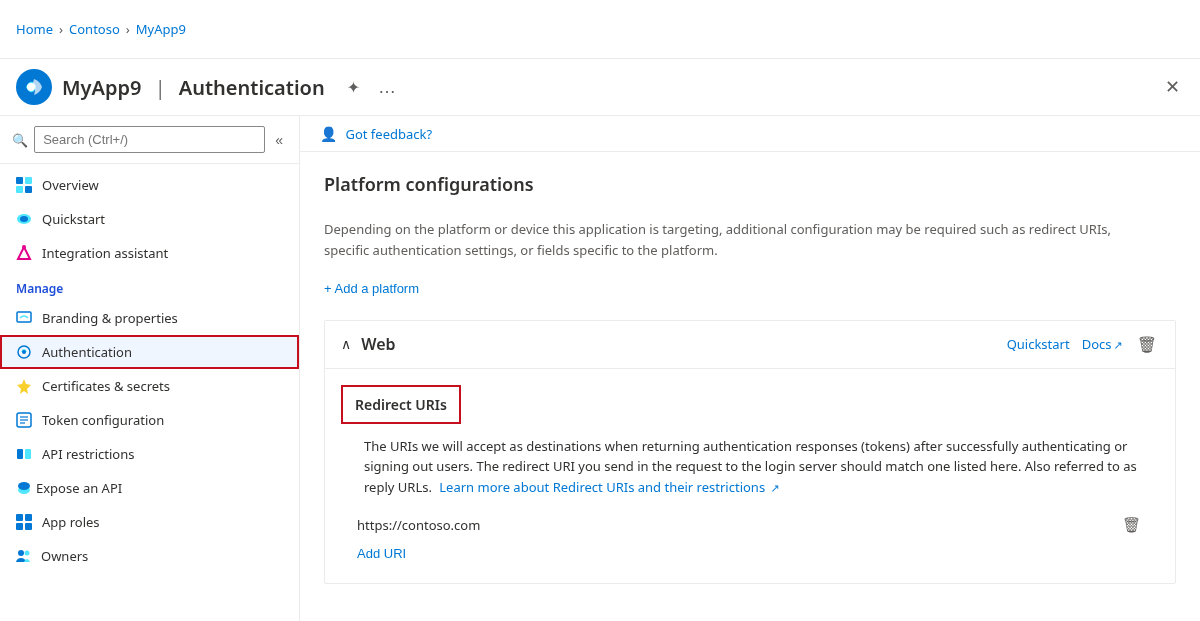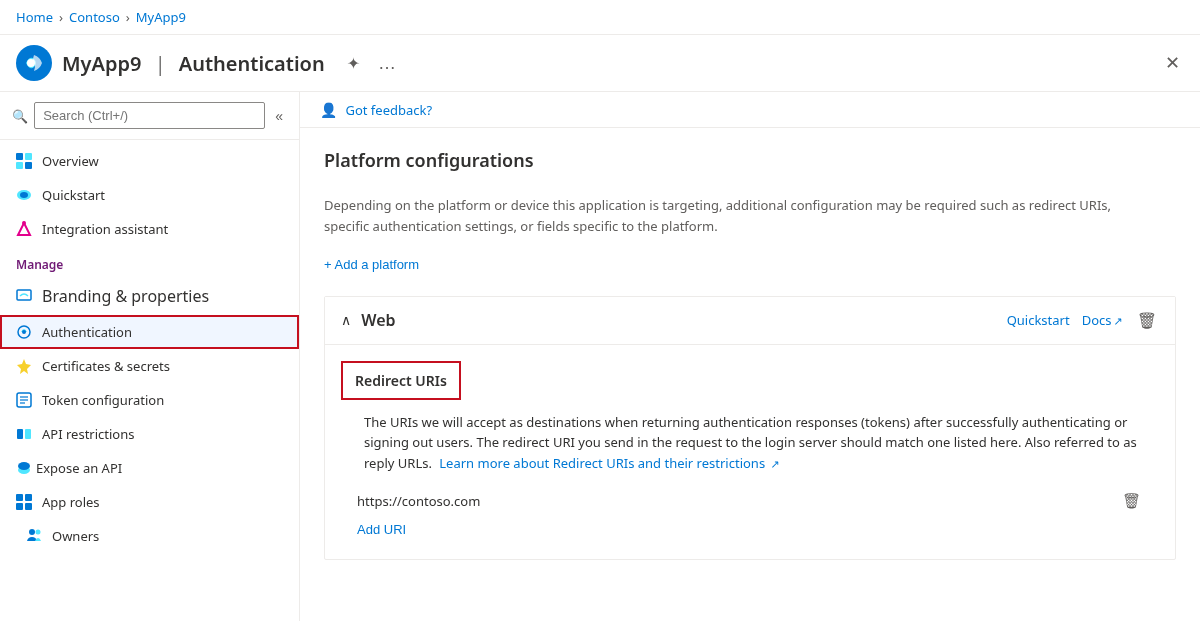--- a/index.html
+++ b/index.html
@@ -1,21 +1,21 @@
 <!DOCTYPE html>
 <html><head>
   <meta charset="utf-8">
   <style>
     * { box-sizing: border-box; margin: 0; padding: 0; }
     body { font-family: 'Segoe UI', system-ui, sans-serif; font-size: 13px; color: #323130; background: #fff; display: flex; flex-direction: column; height: 621px; width: 1200px; overflow: hidden; }
   </style>
 </head>
 <body>
 
-<div style="display:flex;align-items:center;gap:6px;padding:8px 16px;font-size:13px;color:#0078d4;border-bottom:1px solid #edebe9;background:#fff;">
+<div style="display:flex;align-items:center;gap:6px;padding:20px 16px;font-size:13px;color:#0078d4;border-bottom:1px solid #edebe9;background:#fff;">
   <a style="color:#0078d4;text-decoration:none;" href="#">Home</a>
   <span style="color:#605e5c;">›</span>
   <a style="color:#0078d4;text-decoration:none;" href="#">Contoso</a>
   <span style="color:#605e5c;">›</span>
   <a style="color:#0078d4;text-decoration:none;" href="#">MyApp9</a>
 </div>
 
 <div style="display:flex;align-items:center;padding:10px 16px;border-bottom:1px solid #edebe9;background:#fff;gap:10px;">
 
   <div style="width:36px;height:36px;flex-shrink:0;">
@@ -73,23 +73,23 @@
       <div style="display:flex;align-items:center;padding:8px 16px;gap:10px;cursor:pointer;color:#323130;font-size:13px;">
         <span style="width:16px;height:16px;display:flex;align-items:center;justify-content:center;flex-shrink:0;">
           <svg width="16" height="16" viewBox="0 0 16 16">
               <path d="M2 14 L8 2 L14 14 Z" fill="none" stroke="#e3008c" stroke-width="2"></path>
               <circle cx="8" cy="2" r="2" fill="#e3008c"></circle>
             </svg>
         </span>
         <span>Integration assistant</span>
       </div>
 
-      <div style="padding:10px 16px 4px 16px;font-size:12px;font-weight:600;color:#701a75;">Manage</div>
-
-      <div style="display:flex;align-items:center;padding:8px 16px;gap:10px;cursor:pointer;color:#323130;font-size:16px;">
+      <div style="padding:10px 16px 4px 16px;font-size:12px;font-weight:600;color:#1d4ed8;">Manage</div>
+
+      <div style="display:flex;align-items:center;padding:8px 16px;gap:10px;cursor:pointer;color:#323130;font-size:13px;">
         <span style="width:16px;height:16px;display:flex;align-items:center;justify-content:center;flex-shrink:0;">
           <svg width="16" height="16" viewBox="0 0 16 16">
               <rect x="1" y="2" width="14" height="10" rx="1" fill="none" stroke="#0078d4" stroke-width="1.5"></rect>
               <path d="M4 8 Q8 4 12 8" fill="none" stroke="#50e6ff" stroke-width="1.5"></path>
             </svg>
         </span>
         <span>Branding &amp; properties</span>
       </div>
 
       <div style="display:flex;align-items:center;padding:8px 16px;gap:10px;cursor:pointer;color:#323130;font-size:13px;background:#f0f6ff;outline:2px solid #c50f1f;outline-offset:-2px;">
@@ -149,21 +149,21 @@
           <svg width="16" height="16" viewBox="0 0 16 16">
               <rect x="0" y="0" width="7" height="7" fill="#0078d4" rx="1"></rect>
               <rect x="9" y="0" width="7" height="7" fill="#0078d4" rx="1"></rect>
               <rect x="0" y="9" width="7" height="7" fill="#0078d4" rx="1"></rect>
               <rect x="9" y="9" width="7" height="7" fill="#0078d4" rx="1"></rect>
             </svg>
         </span>
         <span>App roles</span>
       </div>
 
-      <div style="display:flex;padding:8px 26px;gap:10px;cursor:pointer;color:#323130;font-size:13px;">
+      <div style="display:flex;align-items:center;padding:8px 15px;gap:10px;cursor:pointer;color:#323130;font-size:13px;">
         <span style="width:16px;height:16px;display:flex;align-items:center;justify-content:center;flex-shrink:0;">
           <svg width="16" height="16" viewBox="0 0 16 16">
               <circle cx="6" cy="5" r="3" fill="#0078d4"></circle>
               <path d="M1 14 Q2 10 6 10 Q10 10 11 14Z" fill="#0078d4"></path>
               <circle cx="12" cy="5" r="2.5" fill="#50e6ff"></circle>
               <path d="M9 14 Q10 11 12 11 Q14 11 15 14Z" fill="#50e6ff"></path>
             </svg>
         </span>
         <span>Owners</span>
       </div>

